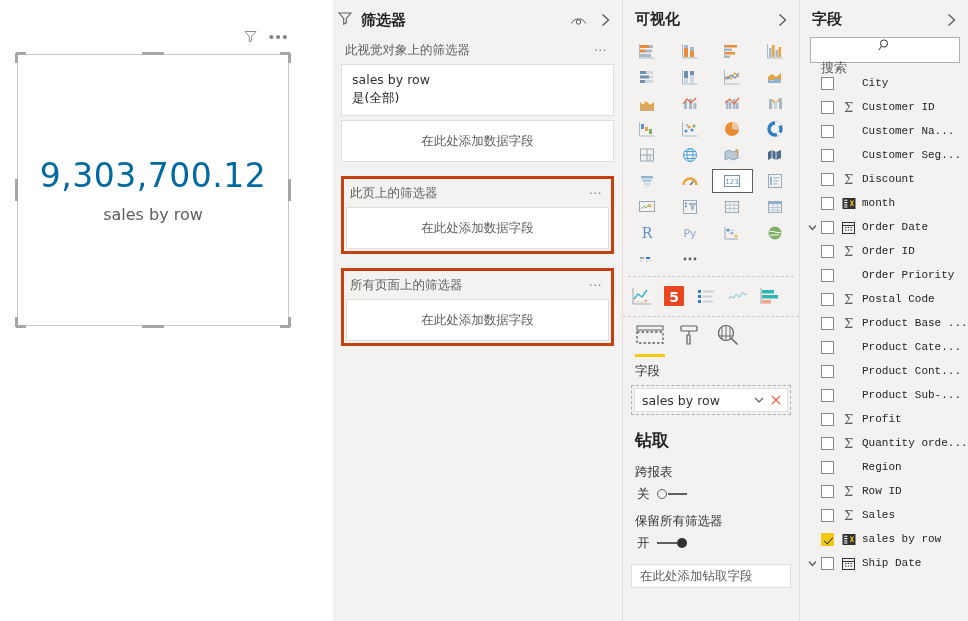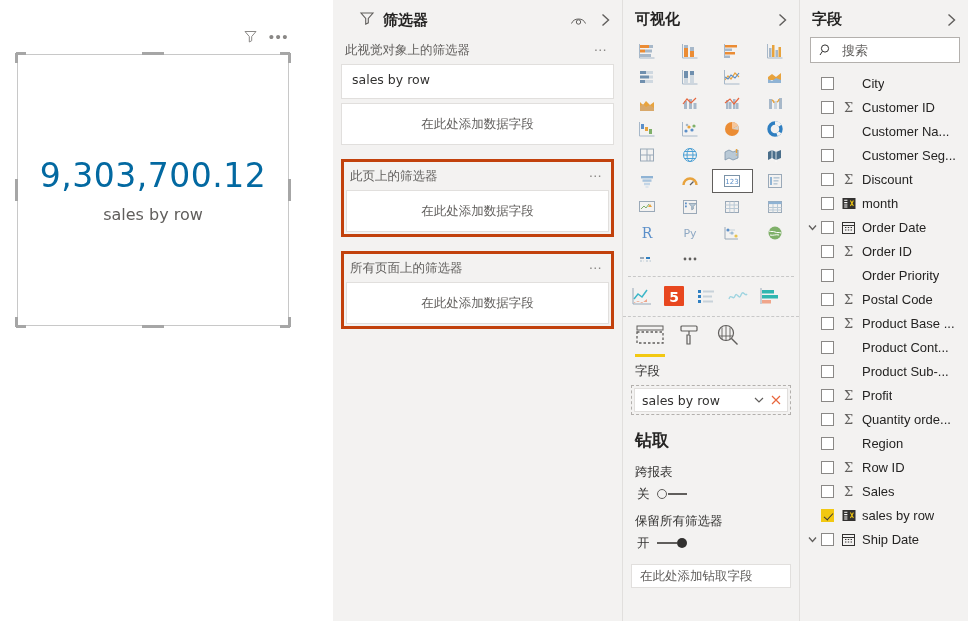--- a/index.html
+++ b/index.html
@@ -70,21 +70,21 @@
   .chev { color: #605e5c; cursor: pointer; display: flex; }
   .eye { color: #605e5c; cursor: pointer; margin-right: 12px; display: flex; }
 
   
   .filters-pane {
     flex: 0 0 290px; width: 290px;
     background: #f3f2f1;
     border-right: 1px solid #e1dfdd;
     display: flex; flex-direction: column;
   }
-  .filters-pane .panel-header { padding-left: 26px; }
+  .filters-pane .panel-header { padding-left: 4px; }
   .filter-title-row { display: flex; align-items: center; gap: 8px; }
   .filter-body { padding: 0 8px; }
   .filter-group { margin-bottom: 14px; }
   .filter-group.highlight {
     border: 3px solid #c2410c;
     padding: 2px;
   }
   .group-head {
     display: flex; align-items: flex-start; justify-content: space-between;
     font-size: 12.5px; color: #605e5c; padding: 4px 6px 5px 4px;
@@ -190,20 +190,21 @@
   .fields-pane {
     flex: 0 0 168px; width: 168px;
     background: #f3f2f1;
     display: flex; flex-direction: column;
   }
   .search-wrap { padding: 0 8px 6px 10px; }
   .search-box {
     background: #ffffff; border: 1px solid #b3b0ad;
     height: 26px; display: flex; align-items: center; gap: 7px;
     padding: 0 8px;
+    flex-direction: column;
   }
   .search-box .mag { color: #605e5c; display: flex; }
   .search-box input {
     border: 0; outline: 0; background: transparent;
     font-size: 13px; color: #323130; width: 100%;
     font-family: "DejaVu Sans", sans-serif;
   }
   .search-box input::placeholder { color: #605e5c; opacity: 1; }
   .field-list { flex: 1; overflow: hidden; padding-top: 2px; }
   .field-row {
@@ -217,23 +218,23 @@
   }
   .fr-cb.checked { background: #F2C811; border-color: #F2C811; }
   .fr-cb.checked::after {
     content: ""; position: absolute; left: 3.5px; top: 1px;
     width: 4px; height: 8px; border: solid #3b3a39;
     border-width: 0 1.8px 1.8px 0; transform: rotate(42deg);
   }
   .fr-icon { width: 19px; display: flex; align-items: center; justify-content: center; color: #605e5c; flex: 0 0 19px; }
   .fr-sigma { font-size: 13px; color: #605e5c; font-family: "DejaVu Serif", serif; }
   .fr-label {
-    font-size: 13px; color: #252423; margin-left: 4px;
+    font-size: 11px; color: #252423; margin-left: 4px;
     white-space: nowrap; overflow: hidden;
-    font-family: Liberation Sans, sans-serif;
+    font-family: Liberation Mono, monospace;
   }
 </style>
 </head>
 <body>
 
 <div id="app">
 
   <div class="canvas">
     <div class="visual-wrap">
 
@@ -293,20 +294,21 @@
     <div class="filter-body">
 
       <div class="filter-group">
         <div class="highlight merged">
           <div class="group-head">
             <span>此视觉对象上的筛选器</span>
             <span class="group-dots">…</span>
           </div>
           <div class="filter-card">
             <div class="fc-field">sales by row</div>
+            <div class="fc-value">是(全部)</div>
           </div>
         </div>
         <div class="dropzone" style="margin-top:4px;">在此处添加数据字段</div>
       </div>
 
       <div class="filter-group highlight">
         <div class="group-head">
           <span>此页上的筛选器</span>
           <span class="group-dots">…</span>
         </div>
@@ -817,20 +819,26 @@
           <span class="fr-cb"></span>
           <span class="fr-icon">
             <span class="fr-sigma">Σ</span>
           </span>
           <span class="fr-label">Product Base ...</span>
         </div>
         <div class="field-row">
           <span class="fr-chev"></span>
           <span class="fr-cb"></span>
           <span class="fr-icon"></span>
+          <span class="fr-label">Product Cate...</span>
+        </div>
+        <div class="field-row">
+          <span class="fr-chev"></span>
+          <span class="fr-cb"></span>
+          <span class="fr-icon"></span>
           <span class="fr-label">Product Cont...</span>
         </div>
         <div class="field-row">
           <span class="fr-chev"></span>
           <span class="fr-cb"></span>
           <span class="fr-icon"></span>
           <span class="fr-label">Product Sub-...</span>
         </div>
         <div class="field-row">
           <span class="fr-chev"></span>

